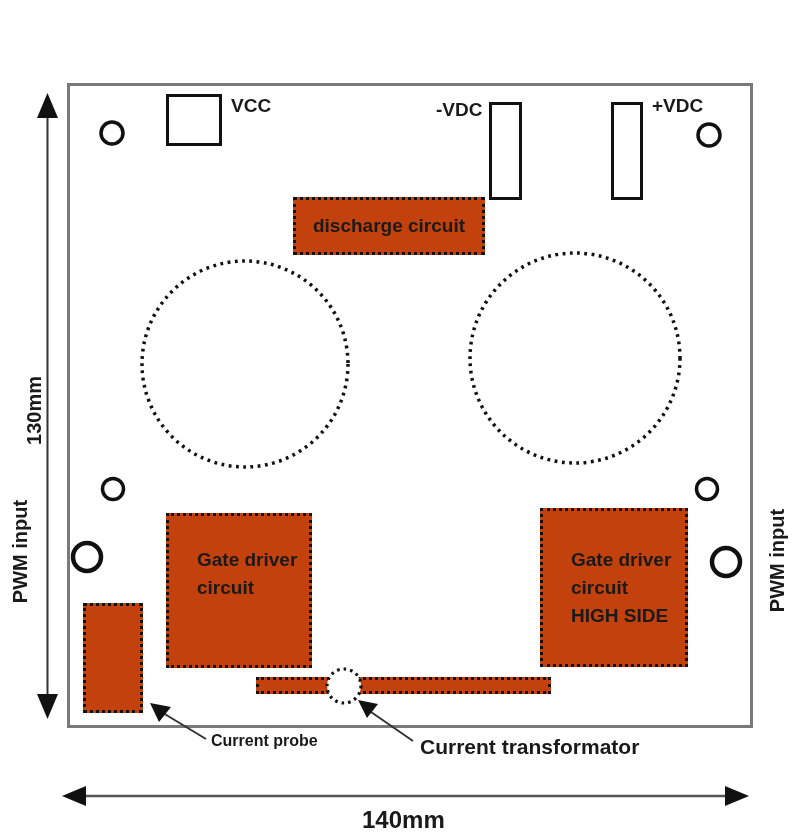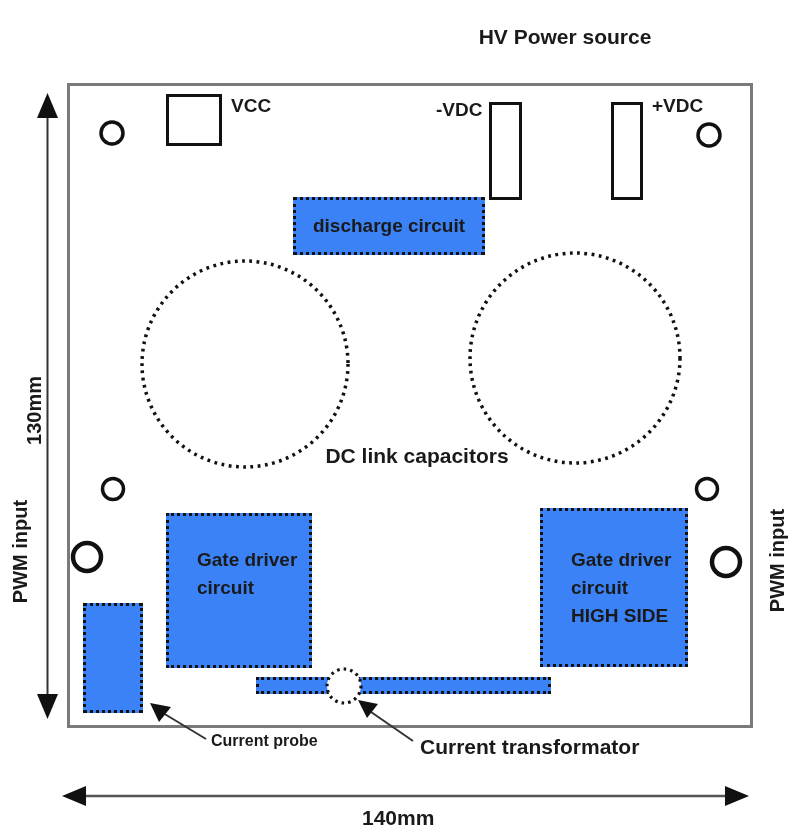--- a/index.html
+++ b/index.html
@@ -1,47 +1,45 @@
 <!DOCTYPE html>
 <html><head>
 <meta charset="utf-8">
 <style>
   * { margin:0; padding:0; box-sizing:border-box; }
   html,body { width:800px; height:835px; background:#ffffff; font-family:"Liberation Sans", sans-serif; }
   #stage { position:relative; width:800px; height:835px; overflow:hidden; color:#1a1a1a; }
   .lbl { position:absolute; font-weight:bold; color:#1a1a1a; white-space:nowrap; }
   .board { position:absolute; left:67px; top:83px; width:686px; height:645px; border:3px solid #7a7a7a; }
   .solidbox { position:absolute; border:3.5px solid #111; background:#fff; }
-  .dotbox { position:absolute; border:3px dotted #111; background:#3b82f6; }
+  .dotbox { position:absolute; border:3px dotted #111; background:#c2410c; }
   .rot { transform:rotate(-90deg); text-align:center; }
   svg { position:absolute; left:0; top:0; }
 </style>
 </head>
 <body>
 
 <div id="stage">
 
-  <div class="lbl" style="left:430px; top:25px; width:270px; text-align:center; font-size:21px;">HV Power source</div>
 
   <div class="board"></div>
 
   <div class="solidbox" style="left:166px; top:94px; width:56px; height:52px;"></div>
   <div class="lbl" style="left:231px; top:95px; font-size:19px;">VCC</div>
 
   <div class="solidbox" style="left:489px; top:102px; width:33px; height:98px;"></div>
   <div class="lbl" style="left:436px; top:99px; font-size:19px;">-VDC</div>
 
   <div class="solidbox" style="left:611px; top:102px; width:32px; height:98px;"></div>
   <div class="lbl" style="left:652px; top:95px; font-size:19px;">+VDC</div>
 
   <div class="dotbox" style="left:293px; top:197px; width:192px; height:58px; display:flex; align-items:center; justify-content:center;">
     <span class="lbl" style="position:static; font-size:19px;">discharge circuit</span>
   </div>
 
-  <div class="lbl" style="left:302px; top:444px; width:230px; text-align:center; font-size:21px;">DC link capacitors</div>
 
   <div class="dotbox" style="left:166px; top:513px; width:146px; height:155px; padding:30px 0 0 28px; font-weight:bold; font-size:19px; line-height:28px;">
     <div>Gate driver</div>
     <div>circuit</div>
   </div>
 
   <div class="dotbox" style="left:540px; top:508px; width:148px; height:159px; padding:35px 0 0 28px; font-weight:bold; font-size:19px; line-height:28px;">
     <div>Gate driver</div>
     <div>circuit</div>
     <div>HIGH SIDE</div>
@@ -77,17 +75,17 @@
     <line x1="206" y1="739" x2="163" y2="713" stroke="#333" stroke-width="2"></line>
     <polygon points="150,703 171,707 159,722" fill="#111"></polygon>
     <line x1="413" y1="741" x2="371" y2="712" stroke="#333" stroke-width="2"></line>
     <polygon points="358,700 378,704 367,718" fill="#111"></polygon>
   </svg>
 
   <div class="lbl" style="left:211px; top:732px; font-size:16px;">Current probe</div>
   <div class="lbl" style="left:420px; top:735px; font-size:21px;text-align:right;">Current transformator</div>
 
   <div class="lbl rot" style="left:-16px; top:399px; width:100px; font-size:20px;">130mm</div>
-  <div class="lbl" style="left:362px; top:806px; font-size:21px;">140mm</div>
+  <div class="lbl" style="left:362px; top:806px; font-size:24px;">140mm</div>
   <div class="lbl rot" style="left:-35px; top:540px; width:110px; font-size:20px;">PWM input</div>
   <div class="lbl rot" style="left:722px; top:549px; width:110px; font-size:20px;">PWM input</div>
 
 </div>
 
 </body></html>

